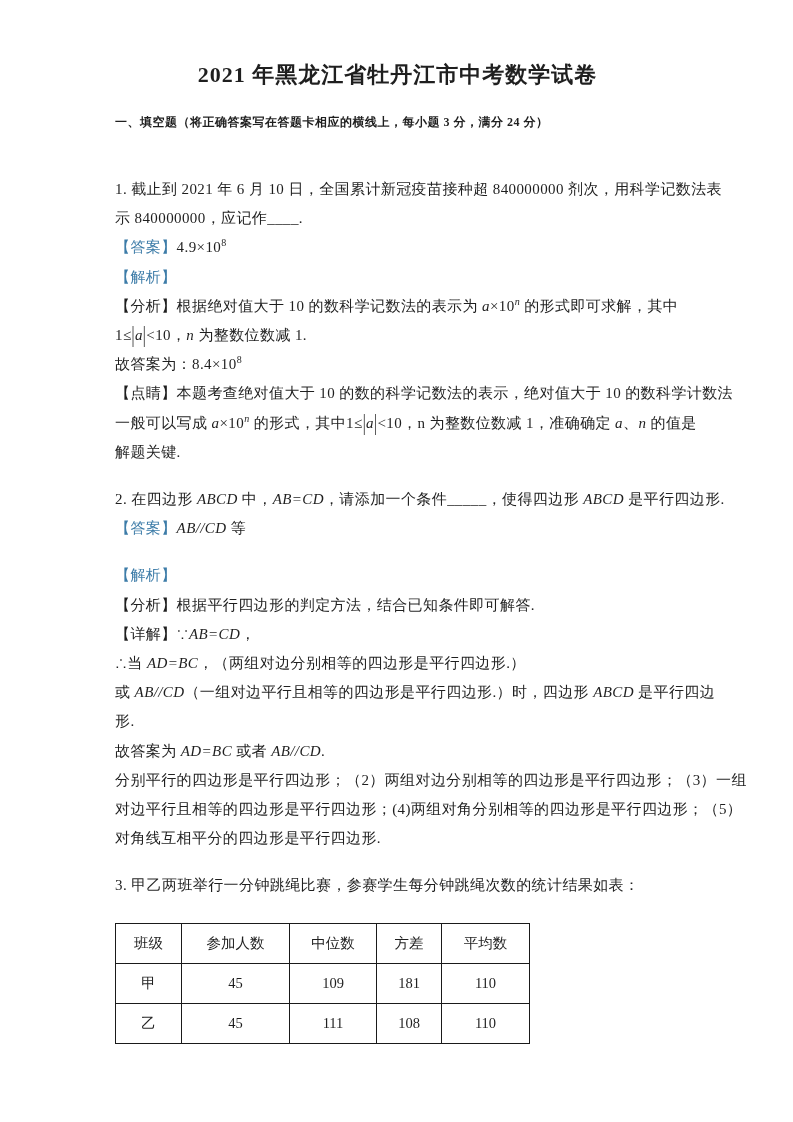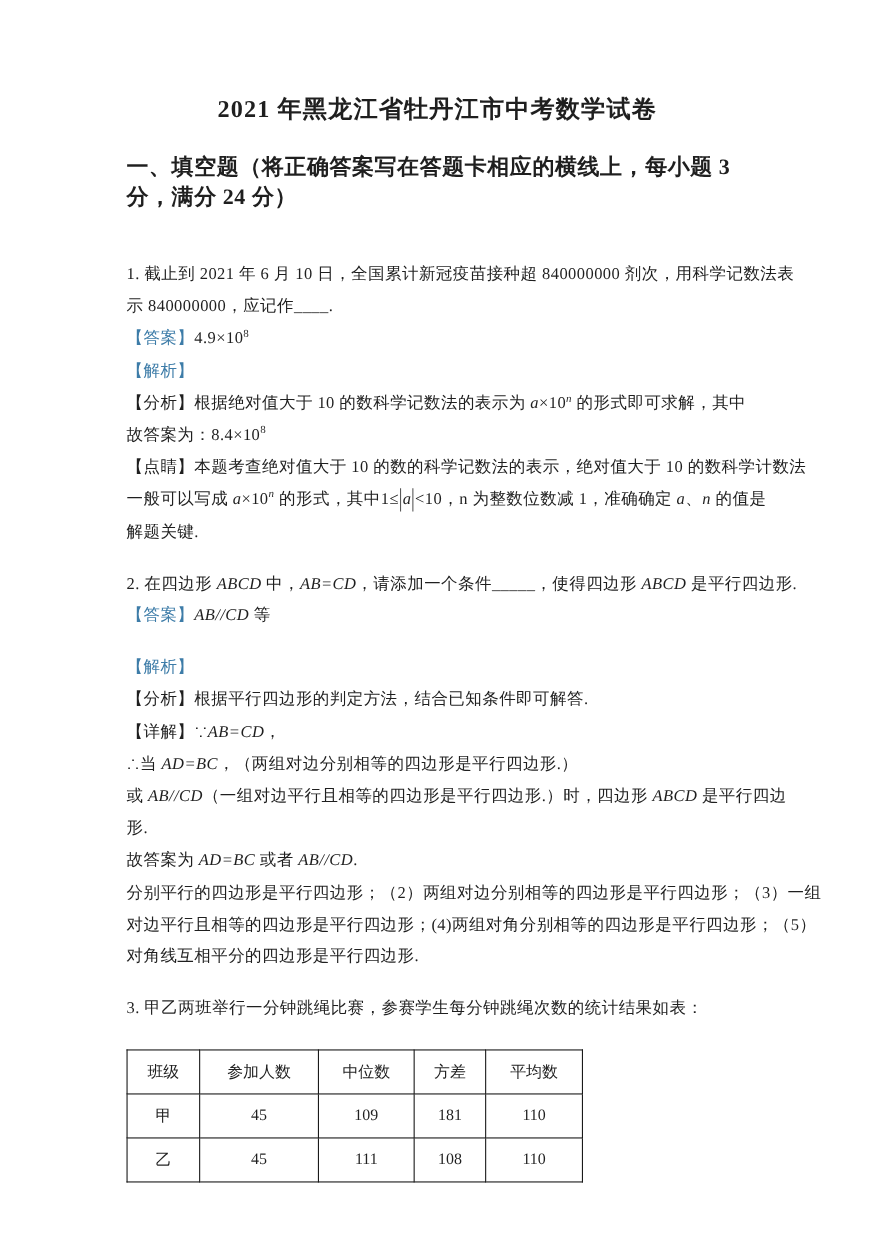--- a/index.html
+++ b/index.html
@@ -2,34 +2,34 @@
 <html style="--label-blue: #3d7ca8;"><head>
 <meta charset="utf-8">
 <style>
   html,body{margin:0;padding:0;background:#e8e8e8;}
   .page{
     position:relative;
     width:793px;height:1122px;
     margin:0 auto;
     background:#ffffff;
     box-sizing:border-box;
-    padding:84px 113px 0 115px;
+    padding:60px 113px 0 115px;
     font-family:"Liberation Serif","DejaVu Serif",serif;
     color:#1f1f1f;
     overflow:hidden;
   }
   .title{
     font-size:22px;
     font-weight:bold;
     text-align:center;
     margin:0 0 24px 0;
     letter-spacing:1px;
   }
   .section{
-    font-size:20px;
+    font-size:12px;
     font-weight:bold;
     margin:0 0 44px 0;
     letter-spacing:0.5px;
   }
   .doc-body p.line{
     margin:0;
     font-size:15px;
     line-height:29.2px;
     letter-spacing:0.4px;
     white-space:nowrap;
@@ -63,20 +63,21 @@
 <div class="page">
   <h1 class="title">2021 年黑龙江省牡丹江市中考数学试卷</h1>
   <h2 class="section">一、填空题（将正确答案写在答题卡相应的横线上，每小题 3 分，满分 24 分）</h2>
 
   <div id="doc-body" class="doc-body">
       <p class="line"><span class="r-n">1. 截止到 2021 年 6 月 10 日，全国累计新冠疫苗接种超 840000000 剂次，用科学记数法表</span></p>
       <p class="line"><span class="r-n">示 840000000，应记作____.</span></p>
       <p class="line"><span class="r-b">【答案】</span><span class="r-f">4.9×10</span><sup class="r-sup">8</sup></p>
       <p class="line"><span class="r-b">【解析】</span></p>
       <p class="line"><span class="r-n">【分析】根据绝对值大于 10 的数科学记数法的表示为 </span><span class="r-m">a</span><span class="r-f">×10</span><sup class="r-msup">n</sup><span class="r-n"> 的形式即可求解，其中</span></p>
+      <p class="line"><span class="r-f">1≤</span><span class="r-bar">|</span><span class="r-m">a</span><span class="r-bar">|</span><span class="r-f">&lt;10</span><span class="r-n">，</span><span class="r-m">n</span><span class="r-n"> 为整数位数减 1.</span></p>
       <p class="line"><span class="r-n">故答案为：8.4×10</span><sup class="r-sup">8</sup></p>
       <p class="line"><span class="r-n">【点睛】本题考查绝对值大于 10 的数的科学记数法的表示，绝对值大于 10 的数科学计数法</span></p>
       <p class="line"><span class="r-n">一般可以写成 </span><span class="r-m">a</span><span class="r-f">×10</span><sup class="r-msup">n</sup><span class="r-n"> 的形式，其中</span><span class="r-f">1≤</span><span class="r-bar">|</span><span class="r-m">a</span><span class="r-bar">|</span><span class="r-f">&lt;10</span><span class="r-n">，n 为整数位数减 1，准确确定 </span><span class="r-m">a</span><span class="r-n">、</span><span class="r-m">n</span><span class="r-n"> 的值是</span></p>
       <p class="line"><span class="r-n">解题关键.</span></p>
       <p class="line gap"><span class="r-n">2. 在四边形 </span><span class="r-m">ABCD</span><span class="r-n"> 中，</span><span class="r-m">AB=CD</span><span class="r-n">，请添加一个条件_____，使得四边形 </span><span class="r-m">ABCD</span><span class="r-n"> 是平行四边形.</span></p>
       <p class="line"><span class="r-b">【答案】</span><span class="r-m">AB//CD</span><span class="r-n"> 等</span></p>
       <p class="line gap"><span class="r-b">【解析】</span></p>
       <p class="line"><span class="r-n">【分析】根据平行四边形的判定方法，结合已知条件即可解答.</span></p>
       <p class="line"><span class="r-n">【详解】∵</span><span class="r-m">AB=CD</span><span class="r-n">，</span></p>
       <p class="line"><span class="r-n">∴当 </span><span class="r-m">AD=BC</span><span class="r-n">，（两组对边分别相等的四边形是平行四边形.）</span></p>

